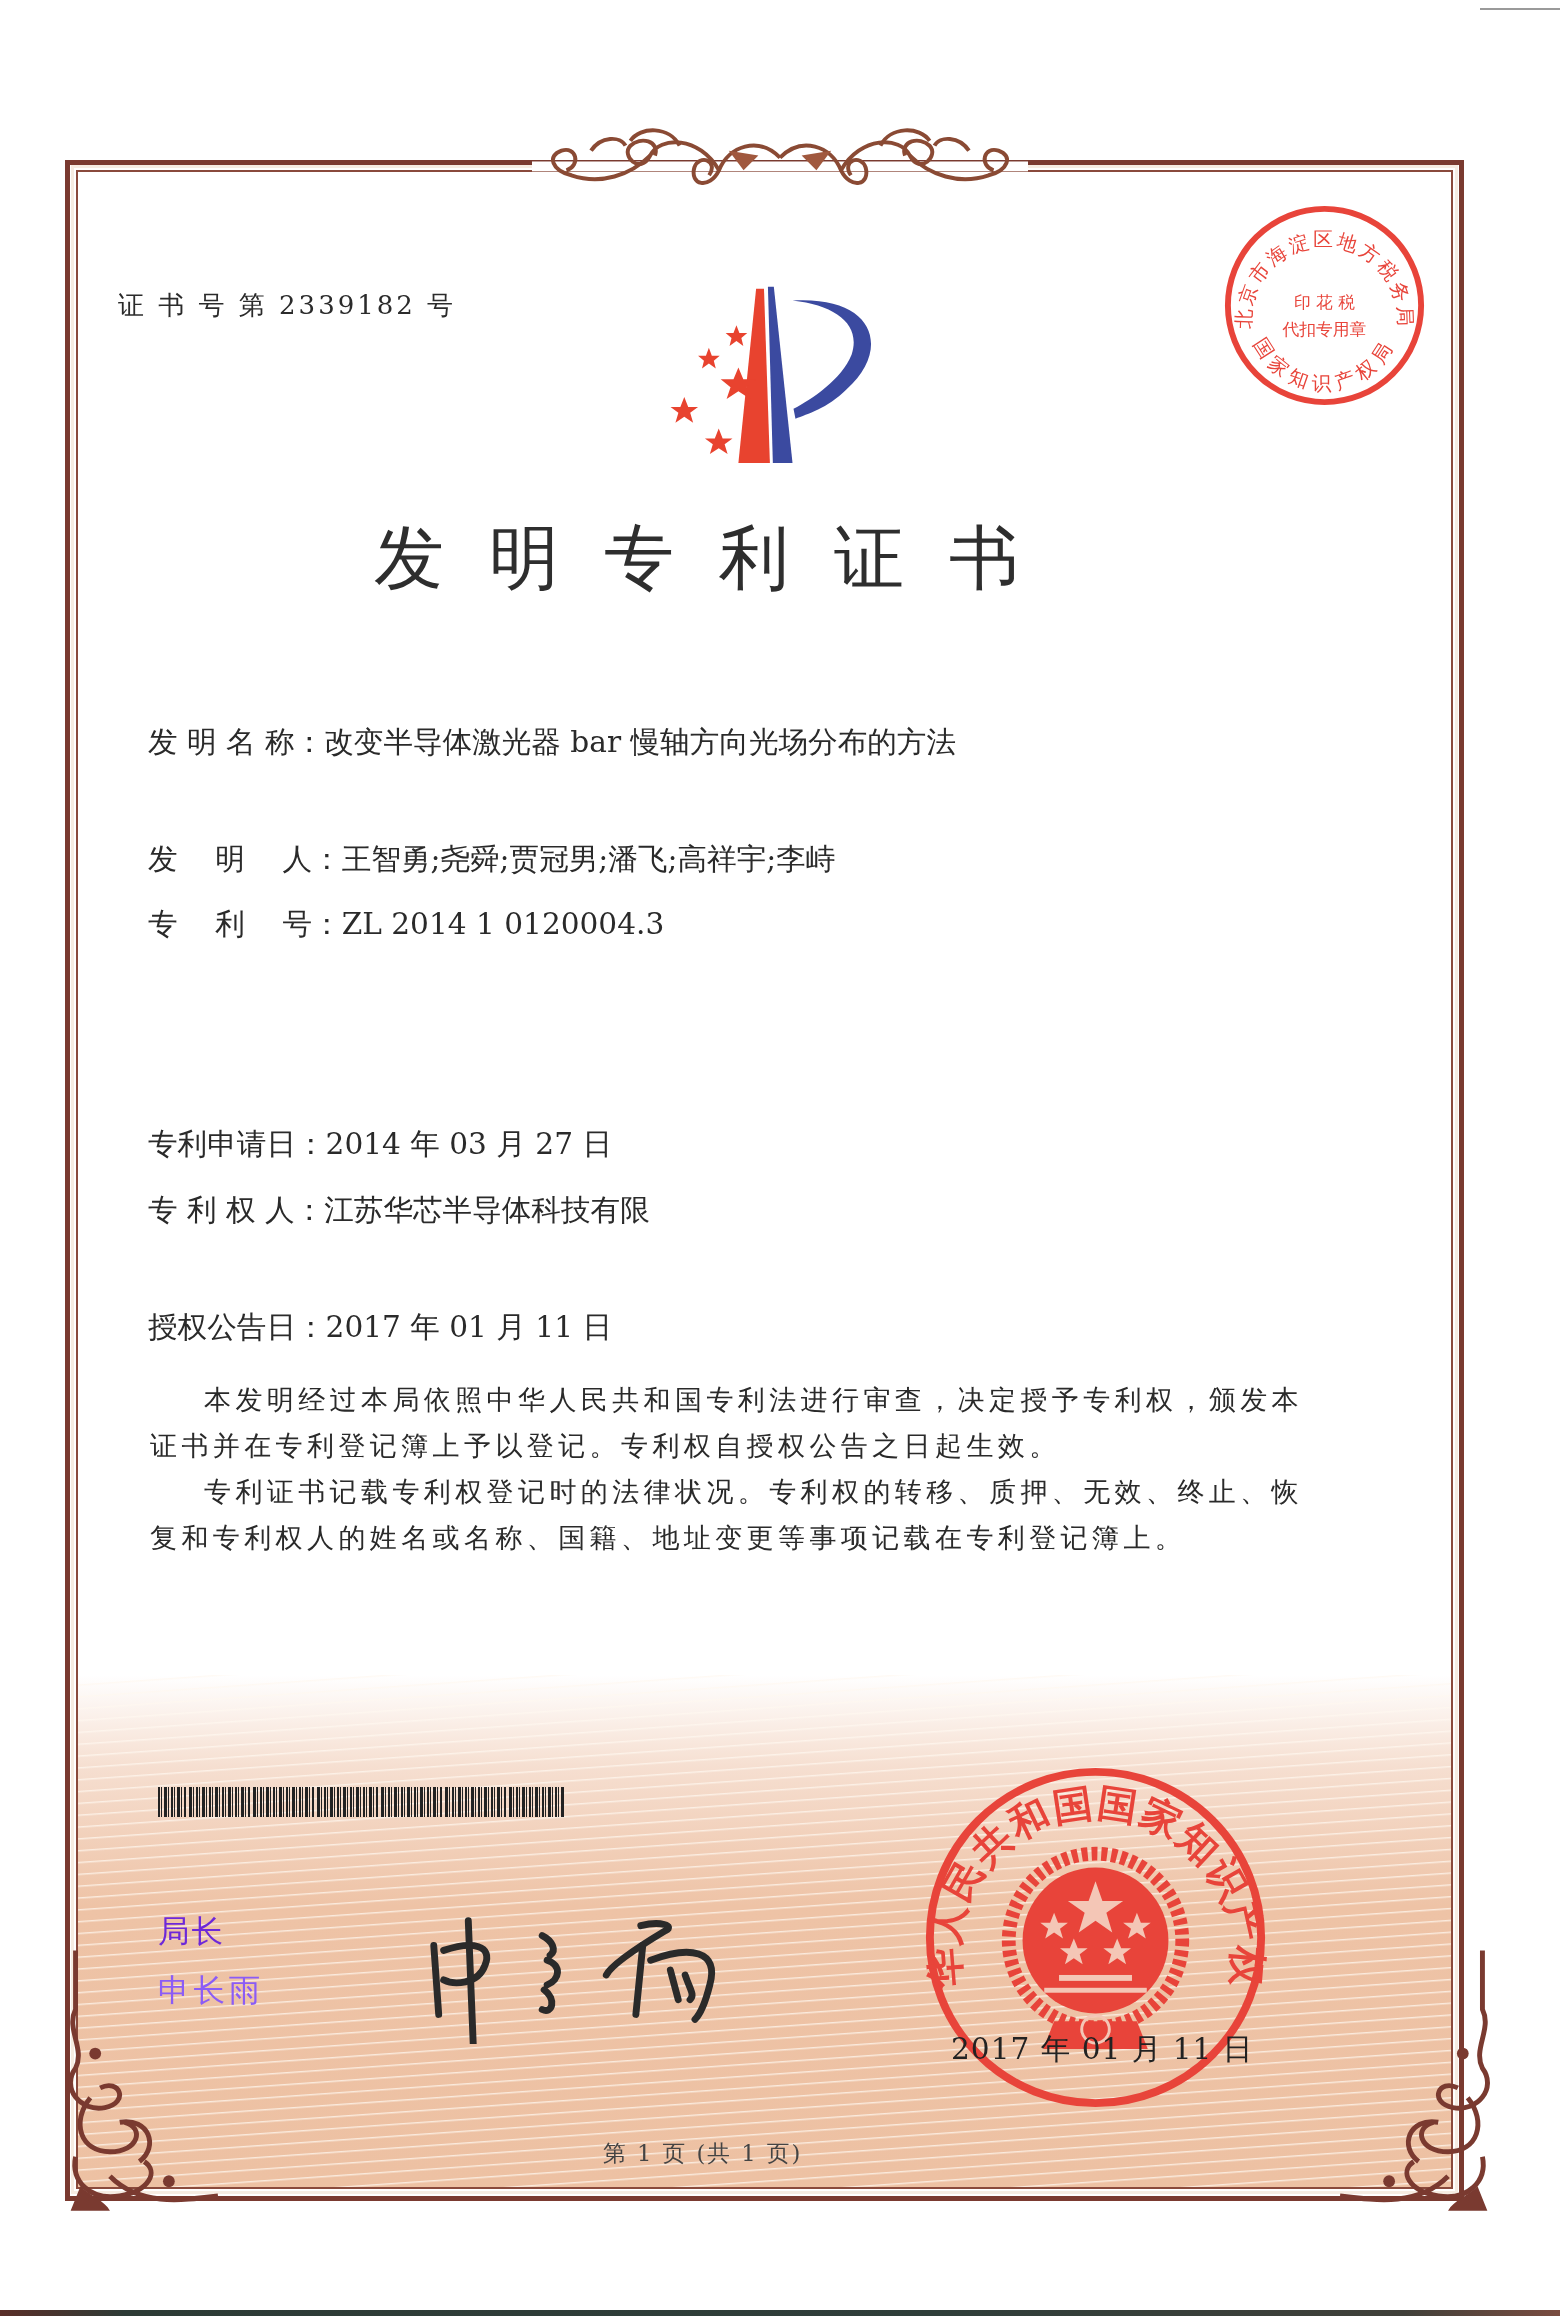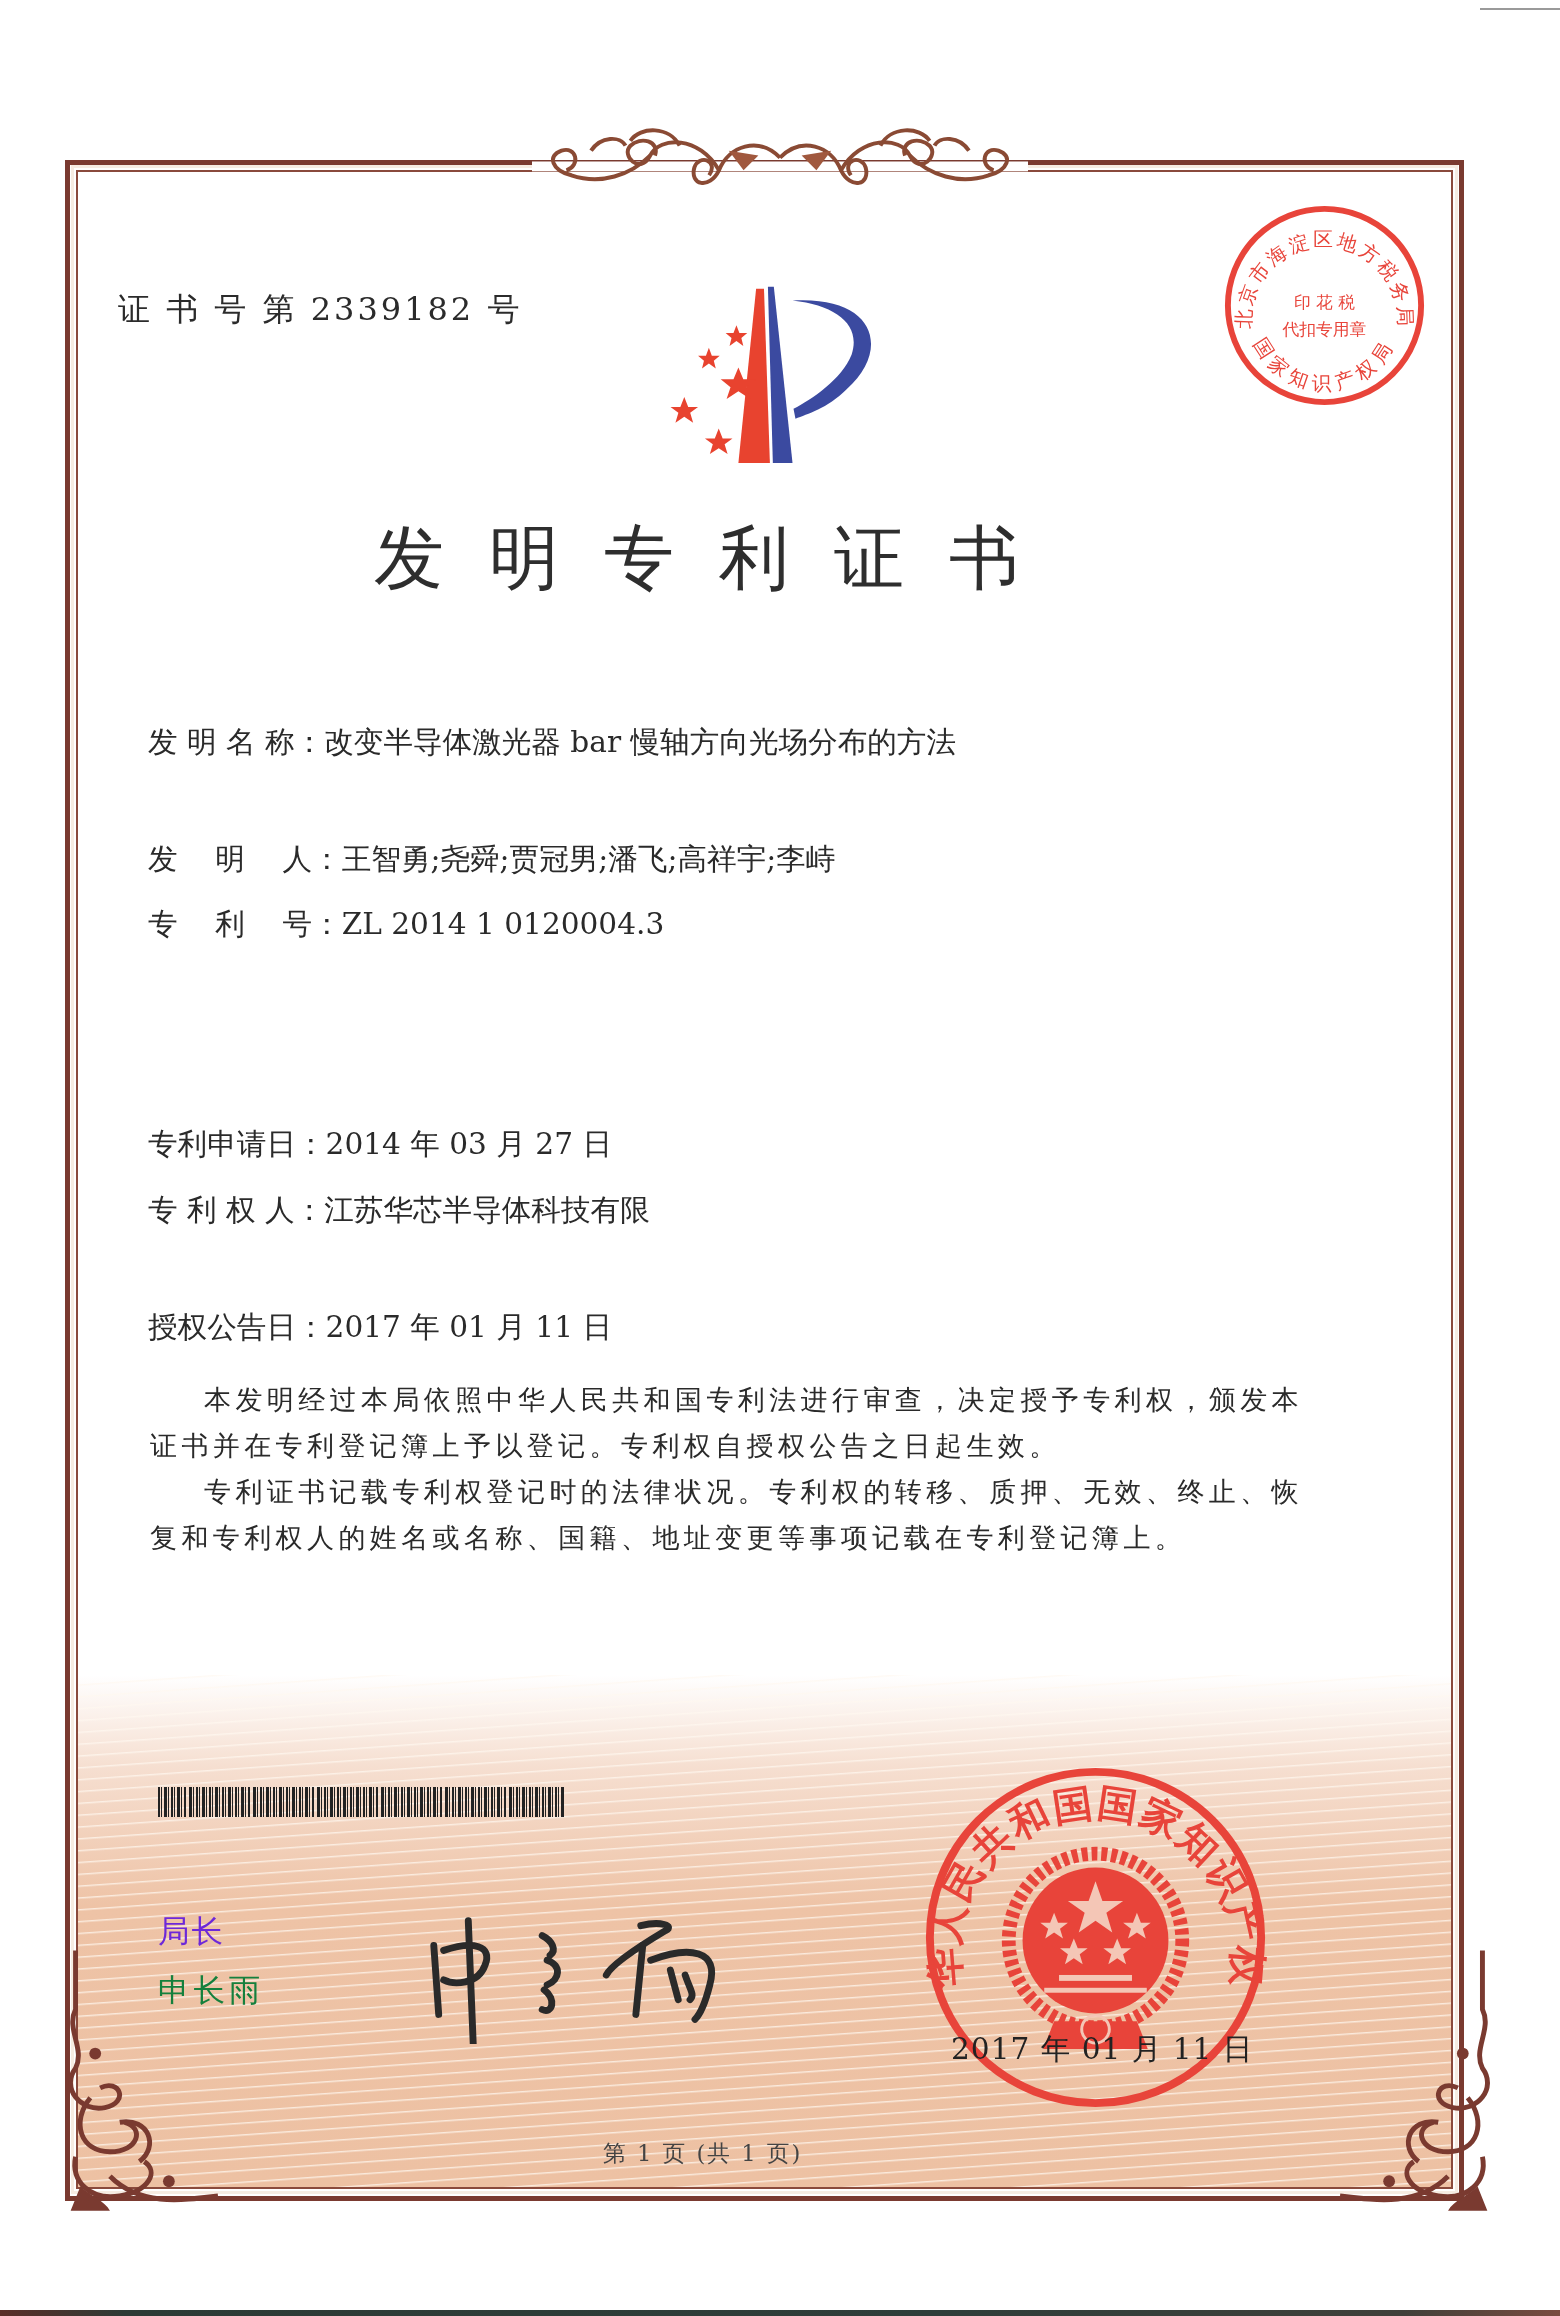--- a/index.html
+++ b/index.html
@@ -26,21 +26,21 @@
     background:
       repeating-linear-gradient(176deg, rgba(255,255,255,0) 0px, rgba(255,255,255,0) 8.9px, rgba(255,248,240,0.75) 9.9px, rgba(255,255,255,0) 11.8px),
       linear-gradient(180deg, rgba(240,200,175,0) 0%, rgba(238,196,170,0.55) 18%, #eec3a6 45%, #edc1a3 100%);
   }
 
   
   .ornament-top { position:absolute; left:532px; top:116px; width:496px; height:89px; }
   .corner-bl { position:absolute; left:51px; top:1950px; width:167px; height:266px; }
   .corner-br { position:absolute; left:1340px; top:1950px; width:167px; height:266px; }
 
-  .cert-no { position:absolute; left:118px; top:288px; font-size:32px; letter-spacing:3px; }
+  .cert-no { position:absolute; left:118px; top:288px; font-size:26px; letter-spacing:3px; }
 
   .logo { position:absolute; left:640px; top:271px; width:246px; height:197px; }
 
   .title { position:absolute; left:374px; top:512px; width:709px; text-align:left;
     font-size:70px; letter-spacing:45px; color:#2e2e2e; font-family:"DejaVu Sans","Liberation Sans",sans-serif; font-weight:normal; }
 
   .field { position:absolute; left:148px; font-size:29.6px; white-space:nowrap; color:#2a2a2a; }
   .field .lbl { display:inline-block; }
   .f1 { top:722px; }
   .f2 { top:839px; }
@@ -50,21 +50,21 @@
   .f6 { top:1307px; }
 
   .body-text { position:absolute; left:150px; top:1377px; width:1182px; font-size:27px; line-height:46px;
     letter-spacing:4.4px; color:#2a2a2a; }
   .body-text p { margin:0; text-indent:2em; }
 
   .barcode { position:absolute; left:158px; top:1787px; width:406px; height:29.6px;
     background:repeating-linear-gradient(90deg,#222 0px,#222 2px,transparent 2px,transparent 3px,#222 3px,#222 3.9px,transparent 3.9px,transparent 5.9px,#222 5.9px,#222 8.9px,transparent 8.9px,transparent 9.9px,#222 9.9px,#222 10.8px,transparent 10.8px,transparent 12.8px); }
 
   .director-title { position:absolute; left:158px; top:1911px; font-size:31.5px; font-family:"DejaVu Sans","Liberation Sans",sans-serif; color:#6d28d9; letter-spacing:2px; }
-  .director-name { position:absolute; left:158px; top:1970px; font-size:31.5px; font-family:"DejaVu Sans","Liberation Sans",sans-serif; color:#15803d; letter-spacing:3.9px; }
+  .director-name { position:absolute; left:158px; top:1970px; font-size:31.5px; font-family:"DejaVu Sans","Liberation Sans",sans-serif; color:#8b5cf6; letter-spacing:3.9px; }
   .signature { position:absolute; left:414px; top:1906px; width:355px; height:138px; }
 
   .seal-main { position:absolute; left:921px; top:1763px; width:350px; height:350px; }
   .issue-date { position:absolute; left:951px; top:2029px; font-size:29.6px; color:#222; letter-spacing:1px; }
 
   .seal-tax { position:absolute; left:1221px; top:202px; width:207px; height:207px; }
 
   .page-no { position:absolute; left:603px; top:2138px; font-size:22.7px; color:#444; letter-spacing:2px; }
 </style>
 </head>

